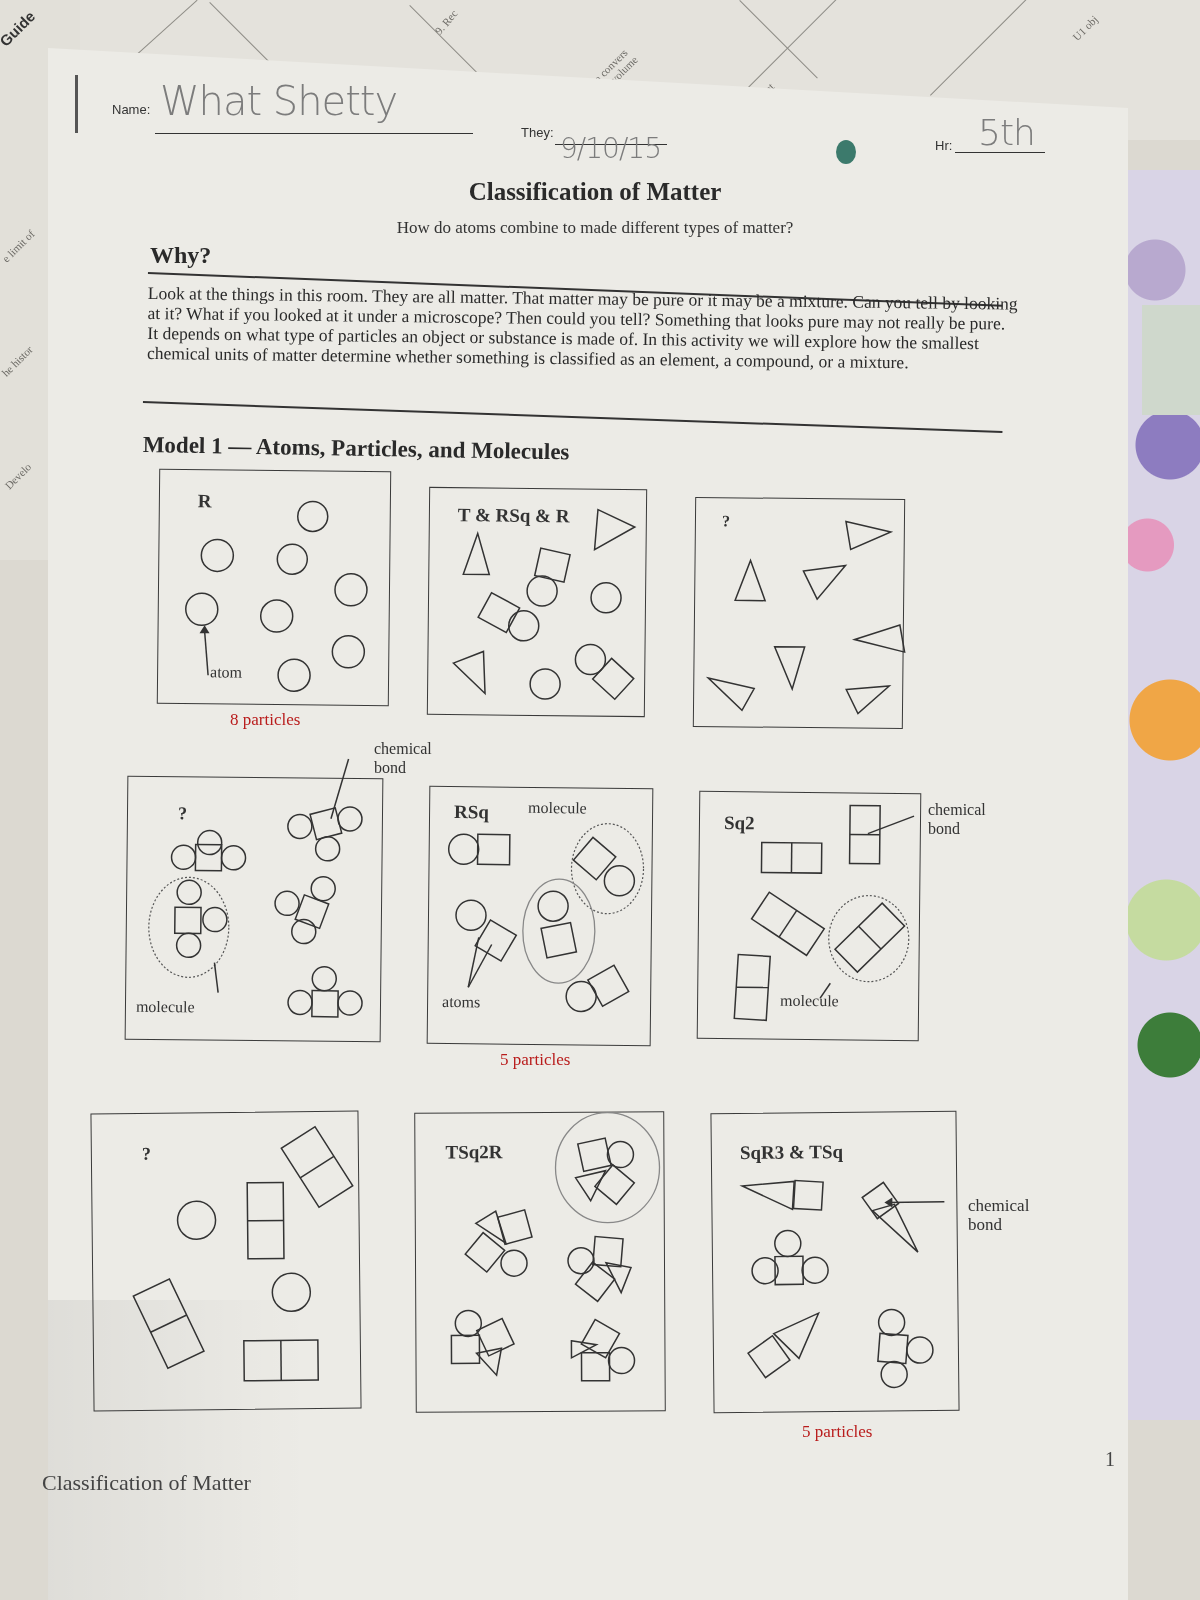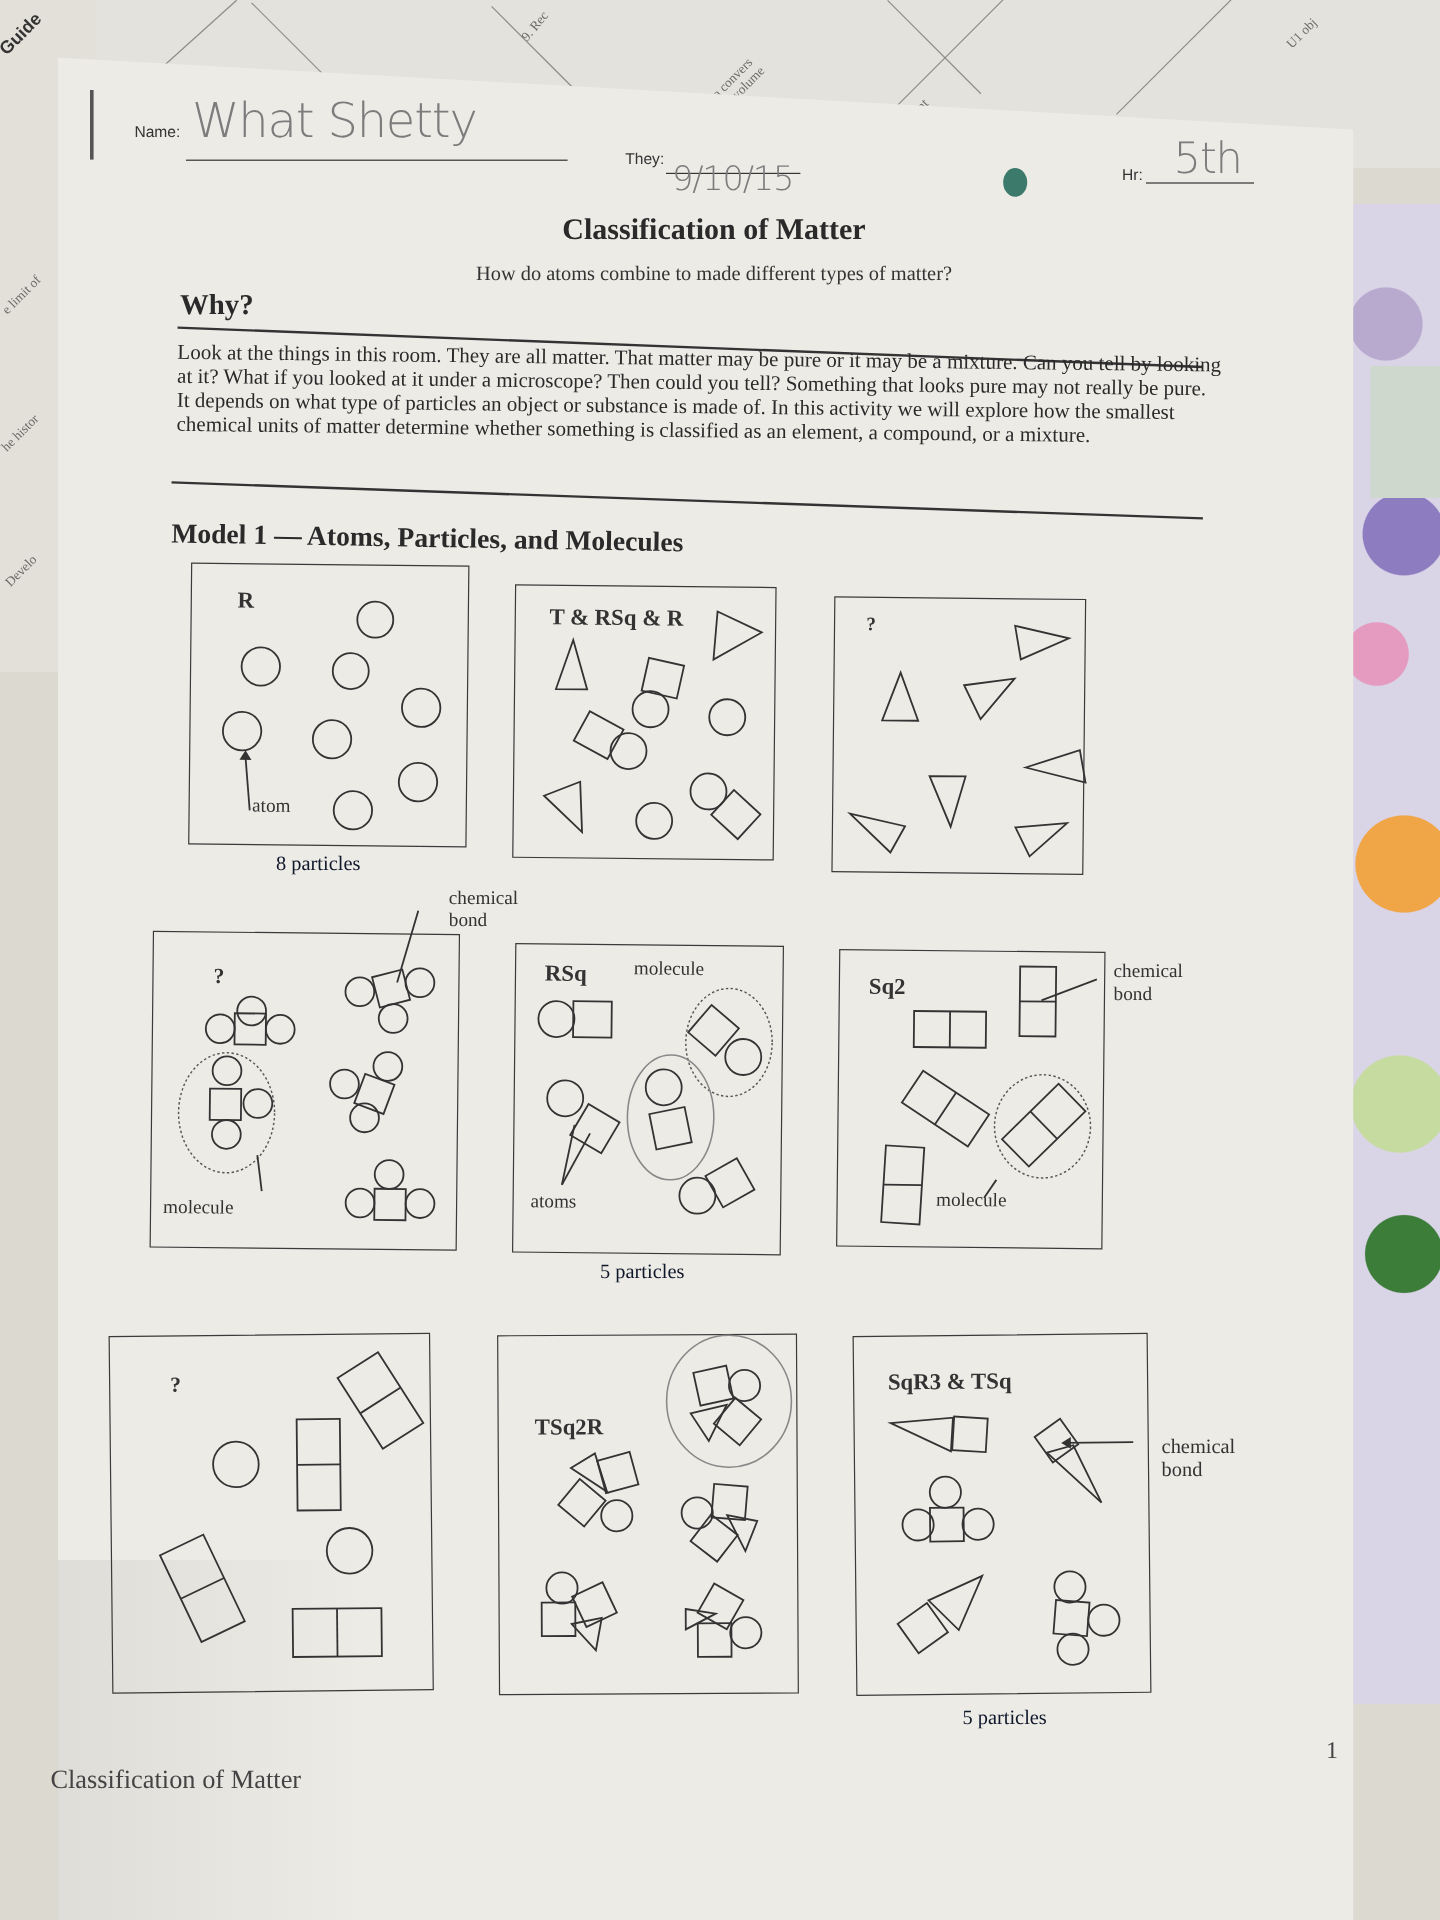--- a/index.html
+++ b/index.html
@@ -28,21 +28,21 @@
   .title{position:absolute;left:0;width:1190px;top:178px;text-align:center;font-size:25px;font-weight:bold;color:#2a2a2a;font-family:"Liberation Serif",serif;}
   .subtitle{position:absolute;left:0;width:1190px;top:218px;text-align:center;font-size:17px;color:#333;font-family:"Liberation Serif",serif;}
   .h-why{position:absolute;left:150px;top:242px;font-size:24px;font-weight:bold;color:#2a2a2a;font-family:"Liberation Serif",serif;}
   .rule{position:absolute;height:2px;background:#333;transform-origin:0 0;}
   .para{position:absolute;left:148px;top:283px;width:870px;font-size:17.5px;line-height:20px;color:#2a2a2a;font-family:"Liberation Serif",serif;transform:rotate(0.7deg);transform-origin:0 0;}
   .model-title{position:absolute;left:143px;top:432px;font-size:23px;font-weight:bold;color:#2a2a2a;font-family:"Liberation Serif",serif;transform:rotate(1deg);transform-origin:0 0;}
   .panel{position:absolute;border:1.5px solid #3a3a3a;box-sizing:border-box;}
   .panel svg{position:absolute;left:0;top:0;width:100%;height:100%;overflow:visible;}
   .plabel{position:absolute;font-weight:bold;font-size:19px;color:#333;font-family:"Liberation Serif",serif;}
   .note{position:absolute;font-size:16px;color:#333;font-family:"Liberation Serif",serif;line-height:19px;}
-  .caption{position:absolute;font-size:17px;color:#0f172a;font-family:"Liberation Serif",serif;}
+  .caption{position:absolute;font-size:17px;color:#b91c1c;font-family:"Liberation Serif",serif;}
   .footer{position:absolute;left:42px;top:1470px;font-size:22px;color:#444;font-family:"Liberation Serif",serif;}
   .pnum{position:absolute;left:1105px;top:1448px;font-size:20px;color:#444;font-family:"Liberation Serif",serif;}
   .ink-dot{position:absolute;left:836px;top:140px;width:20px;height:24px;border-radius:50%;background:#3c7a6c;}
   svg .s{fill:none;stroke:#333;stroke-width:1.5;}
   svg .d{fill:none;stroke:#555;stroke-width:1.2;stroke-dasharray:2 2;}
   svg .p{fill:none;stroke:#888;stroke-width:1.3;}
 </style>
 </head>
 <body>
 
@@ -235,21 +235,21 @@
       <line class="s" x1="155" y1="108" x2="191" y2="108"></line>
     <rect class="s" x="55" y="170" width="40" height="80" transform="rotate(-25 75 210)"></rect>
       <line class="s" x1="55" y1="210" x2="95" y2="210" transform="rotate(-25 75 210)"></line>
     <circle class="s" cx="198" cy="180" r="19"></circle>
     <rect class="s" x="150" y="228" width="74" height="40"></rect>
       <line class="s" x1="187" y1="228" x2="187" y2="268"></line>
   </svg>
 </div>
 
 <div class="panel" style="left:415px;top:1112px;width:250px;height:300px;transform:rotate(-0.3deg);">
-  <div class="plabel" style="left:30px;top:28px;margin-top:38px;">TSq2R</div>
+  <div class="plabel" style="left:30px;top:28px;">TSq2R</div>
   <svg>
     <ellipse class="p" cx="192" cy="55" rx="52" ry="55"></ellipse>
     <rect class="s" x="165" y="28" width="28" height="28" transform="rotate(-12 179 42)"></rect>
       <circle class="s" cx="205" cy="42" r="13"></circle>
     <polygon class="s" points="160,65 190,58 175,88"></polygon>
       <rect class="s" x="185" y="58" width="28" height="28" transform="rotate(40 199 72)"></rect>
     <polygon class="s" points="60,110 80,98 90,130"></polygon>
       <rect class="s" x="85" y="100" width="28" height="28" transform="rotate(-15 99 114)"></rect>
     <rect class="s" x="55" y="125" width="28" height="28" transform="rotate(40 69 139)"></rect>
       <circle class="s" cx="98" cy="150" r="13"></circle>

